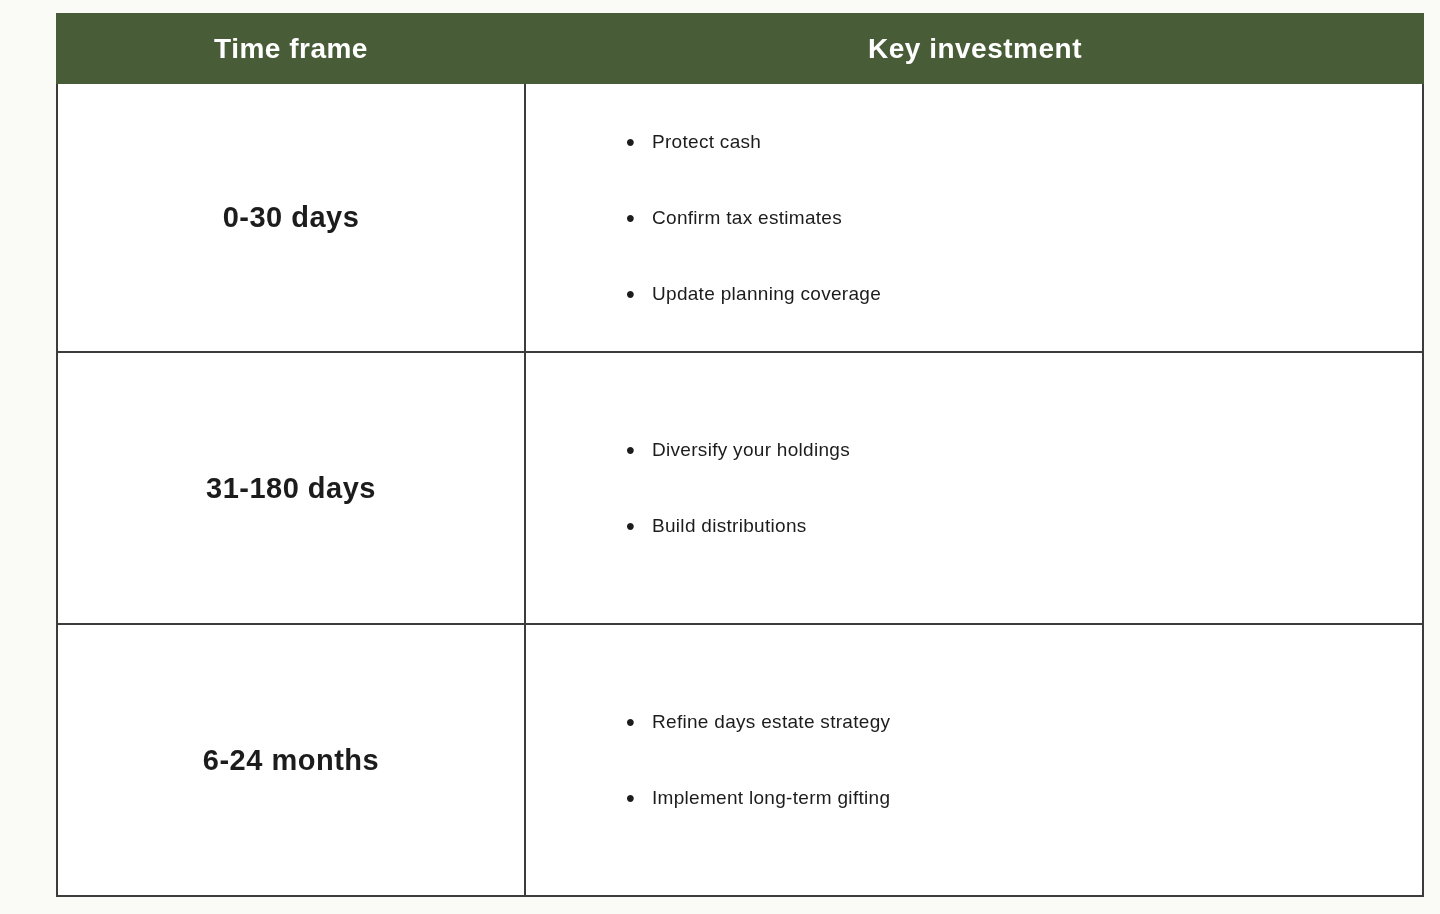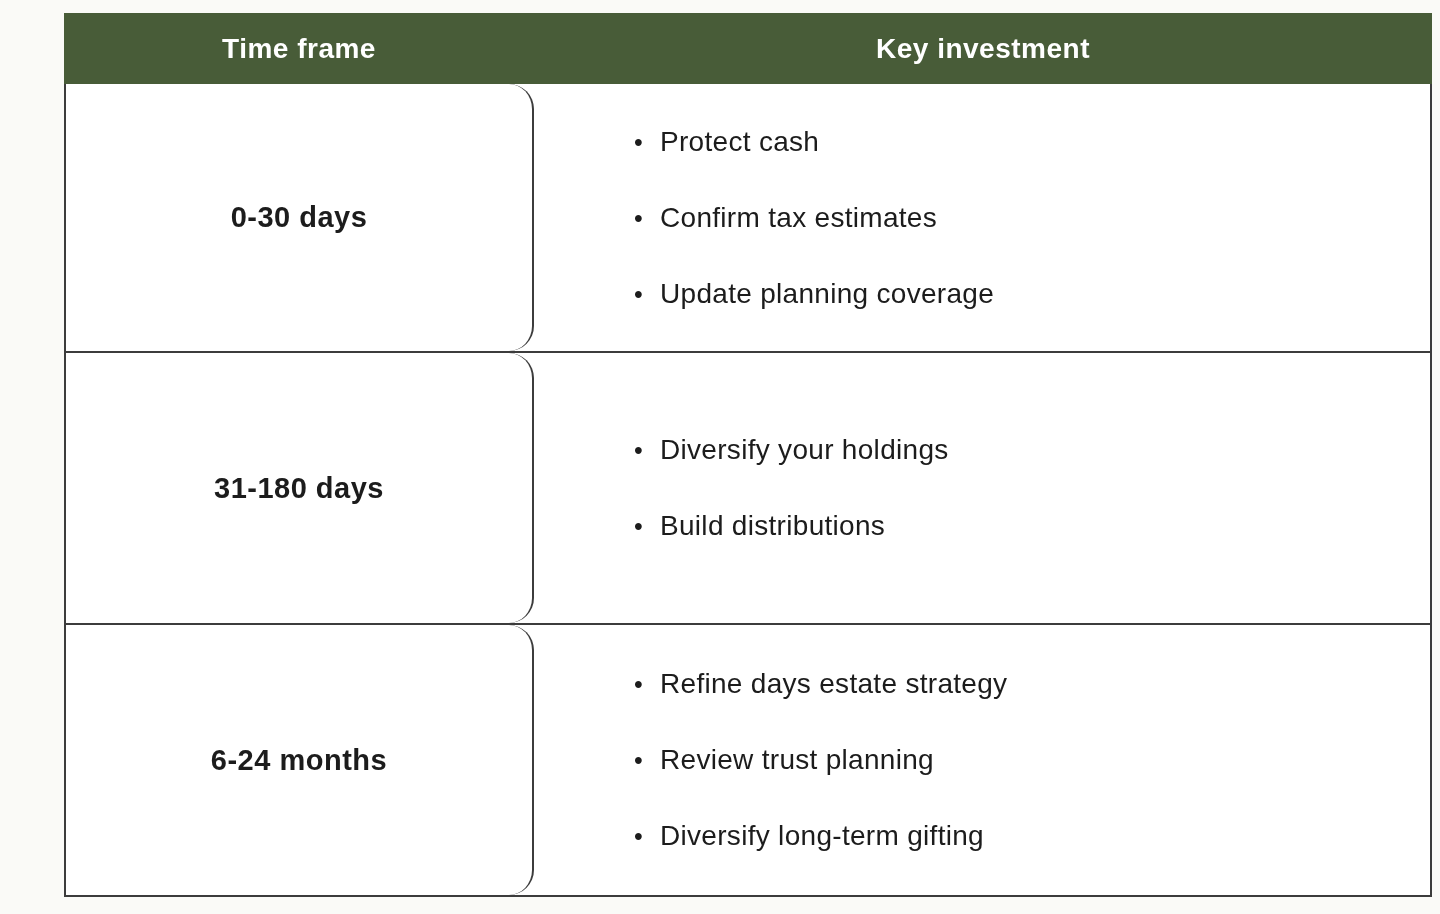--- a/index.html
+++ b/index.html
@@ -12,21 +12,21 @@
   }
   * { box-sizing: border-box; margin: 0; padding: 0; }
   html, body {
     width: 1440px; height: 914px;
     background: var(--page-bg);
     font-family: "Liberation Sans", sans-serif;
     overflow: hidden;
   }
   .table-wrap {
     position: absolute;
-    left: 16px; top: 13px;
+    left: 8px; top: 13px;
     width: 1416px;
     padding-left: 48px;
   }
   .thead {
     display: flex;
     height: 71px;
     background: var(--header-bg);
   }
   .th {
     display: flex;
@@ -57,31 +57,30 @@
     align-items: center;
   }
   .td-time {
     width: 468px; flex: 0 0 468px;
     justify-content: center;
     border-right: 2px solid var(--border);
     font-size: 29px;
     font-weight: bold;
     color: var(--body-text);
     letter-spacing: 0.5px;
-    border-radius: 25px;
   }
   .td-pri { flex: 1 1 auto; }
   .priority-list {
     list-style: none;
     margin-left: 100px;
   }
   .priority-list li {
     position: relative;
     padding-left: 26px;
-    font-size: 28px;
+    font-size: 19px;
     line-height: 38px;
     color: var(--body-text);
     letter-spacing: 0.3px;
   }
   .priority-list li + li { margin-top: 38px; }
   .priority-list li::before {
     content: "\2022";
     position: absolute;
     left: 0;
     top: 0;
@@ -120,20 +119,19 @@
           <li>Build distributions</li>
         </ul>
       </div>
     </div>
 
     <div class="tr tr-2">
       <div class="td td-time">6-24 months</div>
       <div class="td td-pri">
         <ul class="priority-list">
           <li>Refine days estate strategy</li>
-          <li>Review trust planning</li>
-          <li>Diversify long-term gifting</li>
+          <li>Implement long-term gifting</li>
         </ul>
       </div>
     </div>
 
   </div>
 </div>
 
 </body></html>

